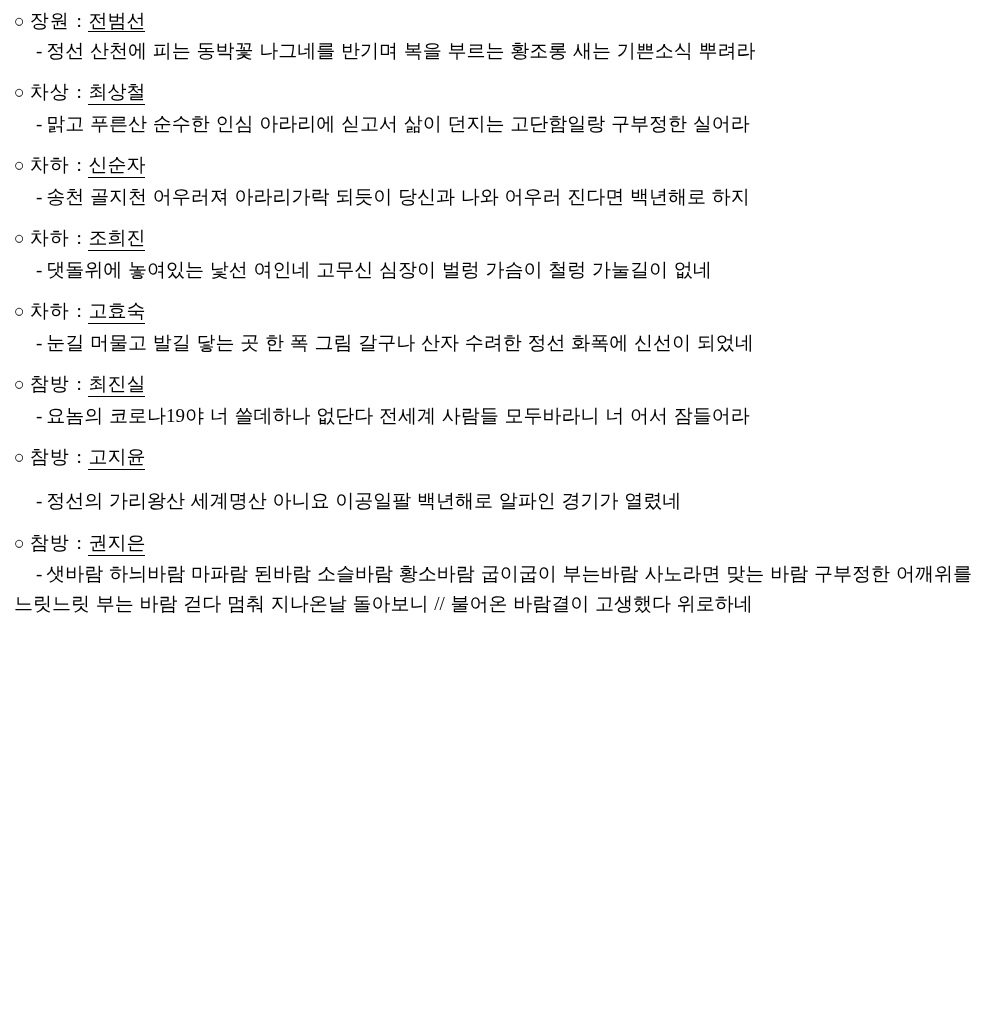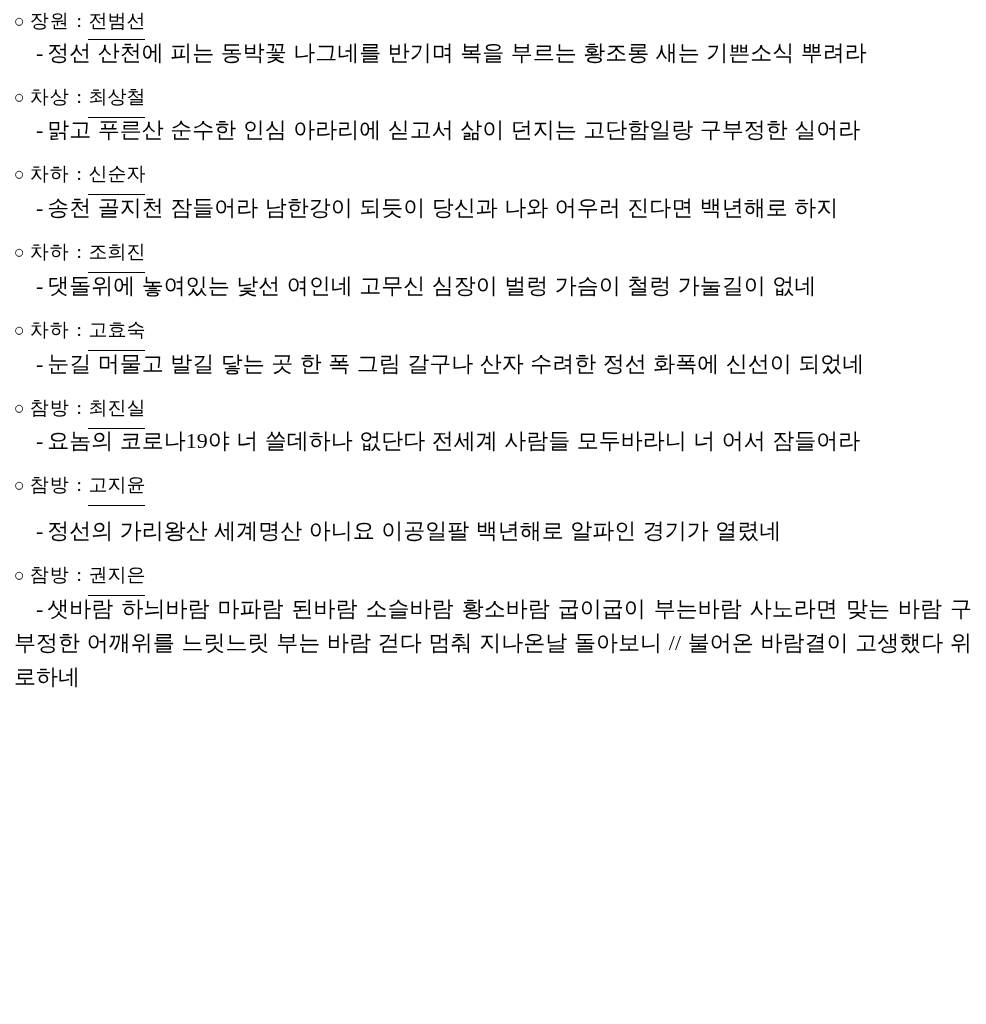--- a/index.html
+++ b/index.html
@@ -35,25 +35,25 @@
   }
   .entry .award-line .award {
     letter-spacing: 1px;
     font-family: Liberation Serif, serif;
   }
   .entry .award-line .sep {
     padding: 0 2px;
   }
   .entry .award-line .name {
     border-bottom: 1px solid #000;
-    padding-bottom: 8px;
+    padding-bottom: 0px;
     text-align: center;
   }
   .entry .verse {
-    font-size: 22px;
+    font-size: 19px;
     line-height: 1.55;
     text-align: justify;
     text-justify: inter-word;
     text-indent: 22px;
     word-spacing: 1px;
   }
   .entry .verse .dash {
     margin-right: 4px;
   }
   
@@ -97,21 +97,21 @@
       <div class="entry">
         <div class="award-line"><span class="marker">○</span> <span class="award">장원</span><span class="sep"> : </span><span class="name">전범선</span></div>
         <div class="verse"><span class="dash">-</span><span>정선 산천에 피는 </span><span class="sq">동박꽃</span><span> 나그네를 반기며 복을 부르는 </span><span class="sq">황조롱</span><span> 새는 </span><span class="sq">기쁜소식</span><span> 뿌려라</span></div>
       </div>
       <div class="entry">
         <div class="award-line"><span class="marker">○</span> <span class="award">차상</span><span class="sep"> : </span><span class="name sq">최상철</span></div>
         <div class="verse"><span class="dash">-</span><span>맑고 </span><span class="sq">푸른산</span><span> 순수한 인심 아라리에 싣고서 삶이 던지는 고단함일랑 구부정한 실어라</span></div>
       </div>
       <div class="entry">
         <div class="award-line"><span class="marker">○</span> <span class="award">차하</span><span class="sep"> : </span><span class="name sq">신순자</span></div>
-        <div class="verse"><span class="dash">-</span><span>송천 </span><span class="sq">골지천</span><span> 잠들어라 남한강이 되듯이 당신과 나와 </span><span class="sq">어우러 진다면</span><span> 백년해로 하지</span></div>
+        <div class="verse"><span class="dash">-</span><span>송천 </span><span class="sq">골지천</span><span> 어우러져 아라리가락 되듯이 당신과 나와 </span><span class="sq">어우러 진다면</span><span> 백년해로 하지</span></div>
       </div>
       <div class="entry">
         <div class="award-line"><span class="marker">○</span> <span class="award">차하</span><span class="sep"> : </span><span class="name sq">조희진</span></div>
         <div class="verse"><span class="dash">-</span><span>댓돌위에 놓여있는 낯선 여인네 고무신 심장이 벌렁 가슴이 철렁 </span><span class="sq">가눌길이</span><span> 없네</span></div>
       </div>
       <div class="entry">
         <div class="award-line"><span class="marker">○</span> <span class="award">차하</span><span class="sep"> : </span><span class="name sq">고효숙</span></div>
         <div class="verse"><span class="dash">-</span><span>눈길 머물고 발길 닿는 곳 한 폭 그림 갈구나 </span><span class="sq">산자 수려한</span><span> 정선 화폭에 신선이 되었네</span></div>
       </div>
       <div class="entry">

